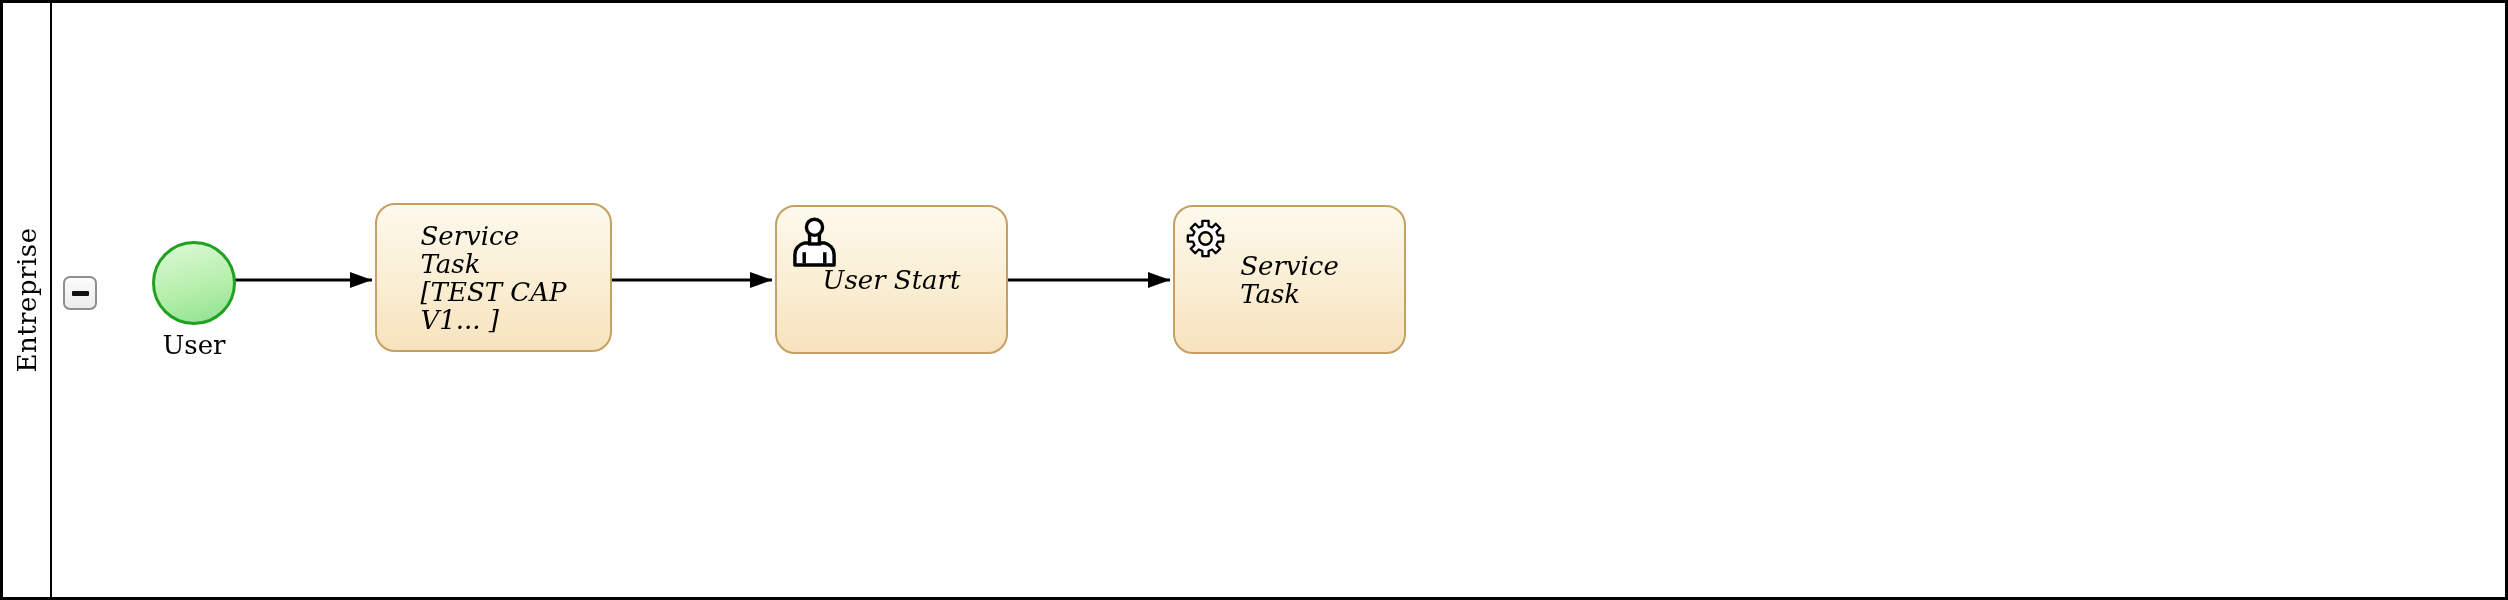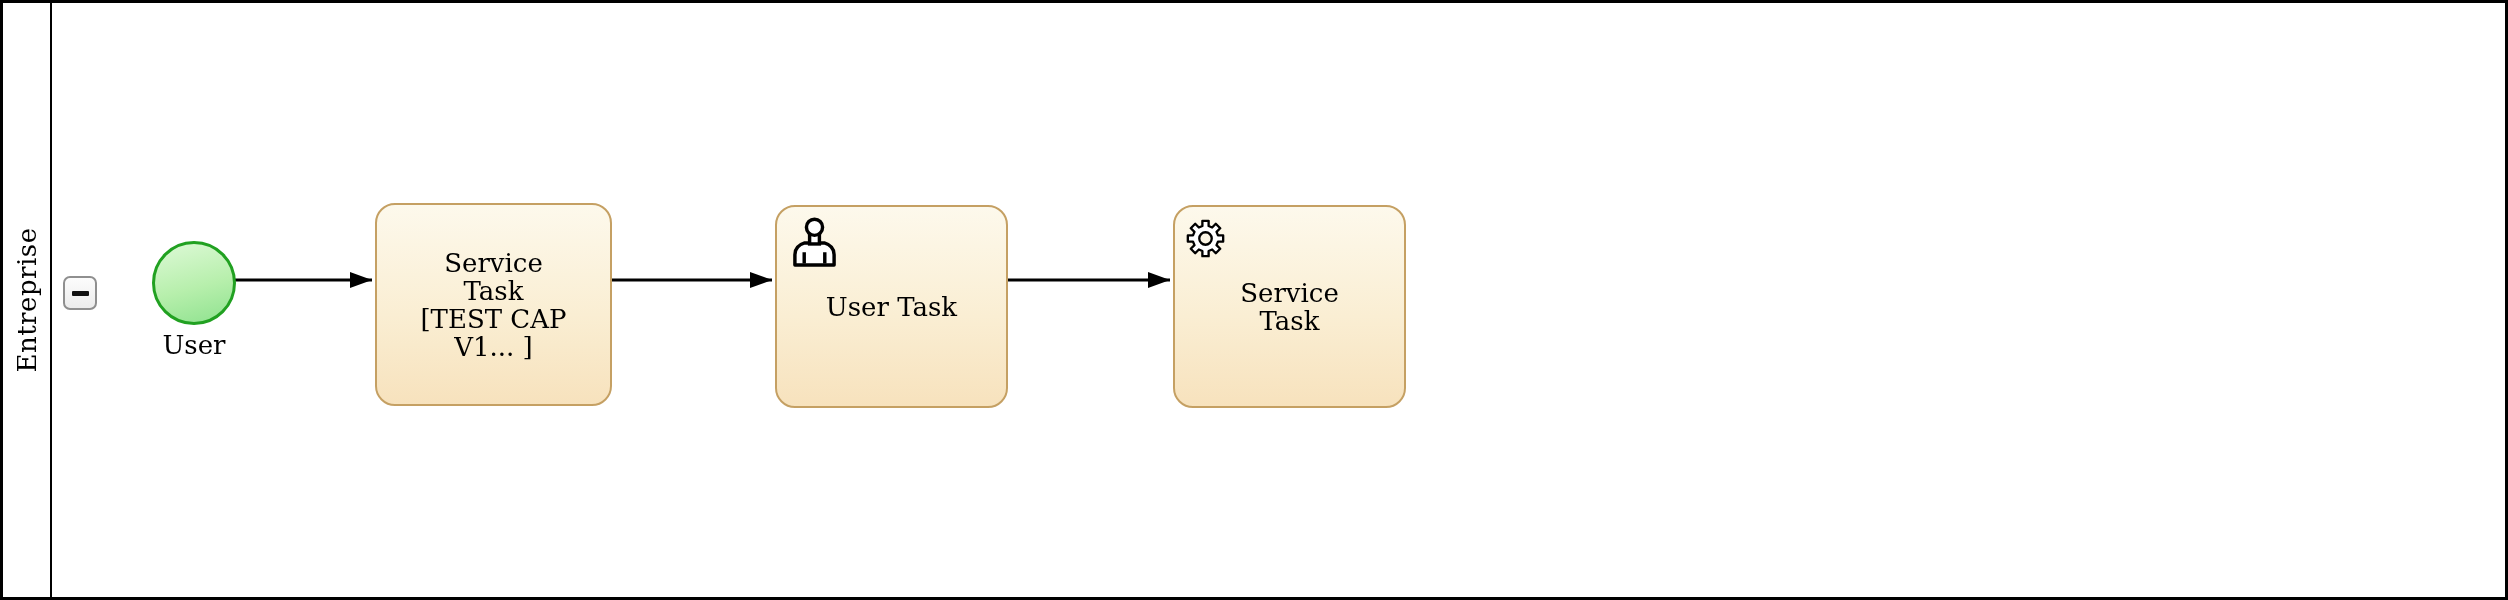--- a/index.html
+++ b/index.html
@@ -60,26 +60,26 @@
     position: absolute;
     left: 131px; top: 327px;
     width: 120px;
     text-align: center;
     font-size: 26px;
     color: #000000;
   }
   
   .task {
     position: absolute;
-    height: 203px;
+    height: 149px;
     border: 2.5px solid #c5a063;
     border-radius: 20px;
     background: linear-gradient(#fdf9ec 0%, #faeed3 55%, #f7e2bd 100%);
     display: flex; align-items: center; justify-content: center;
-    text-align: center;
+    font-style: italic;
   }
   .task-label {
     font-size: 26px;
     line-height: 28px;
     color: #000000;
     white-space: pre-line;
   }
   .task-icon {
     position: absolute;
     pointer-events: none;
@@ -130,21 +130,21 @@
 V1... ]</div>
   </div>
 
   <div class="task task2">
     <svg class="task-icon user-icon-svg" viewBox="0 0 100 100" xmlns="http://www.w3.org/2000/svg">
       <path d="M10 97 V76 Q10 58 30 52 L70 52 Q90 58 90 76 V97 Z" fill="#ffffff" stroke="#000000" stroke-width="7" stroke-linejoin="round"></path>
       <rect x="40" y="30" width="20" height="24" fill="#ffffff" stroke="#000000" stroke-width="7"></rect>
       <circle cx="50" cy="20" r="16.5" fill="#ffffff" stroke="#000000" stroke-width="7"></circle>
       <path d="M29 94 V71 M71 94 V71" fill="none" stroke="#000000" stroke-width="7"></path>
     </svg>
-    <div class="task-label">User Task</div>
+    <div class="task-label">User Start</div>
   </div>
 
   <div class="task task3">
     <svg class="task-icon gear-icon-svg" viewBox="0 0 100 100" xmlns="http://www.w3.org/2000/svg">
       <path fill-rule="evenodd" d="M82 42 L95.3 42 L95.3 58 L82 58 L78.3 67 L87.7 76.4 L76.4 87.7 L67 78.3
                L58 82 L58 95.3 L42 95.3 L42 82 L33 78.3 L23.6 87.7 L12.3 76.4 L21.7 67
                L18 58 L4.7 58 L4.7 42 L18 42 L21.7 33 L12.3 23.6 L23.6 12.3 L33 21.7
                L42 18 L42 4.7 L58 4.7 L58 18 L67 21.7 L76.4 12.3 L87.7 23.6 L78.3 33 Z
                M50 34 A16 16 0 1 0 50 66 A16 16 0 1 0 50 34 Z" fill="#ffffff" stroke="#000000" stroke-width="6" stroke-linejoin="round"></path>
     </svg>

